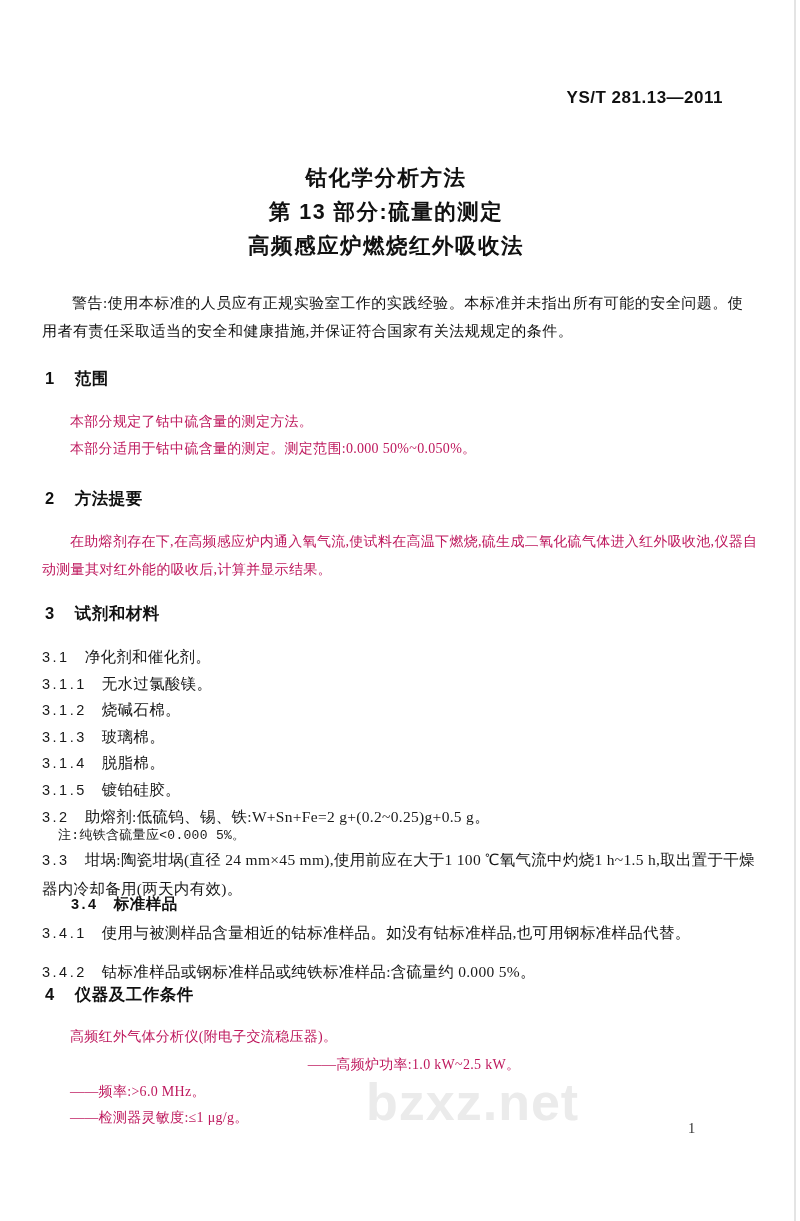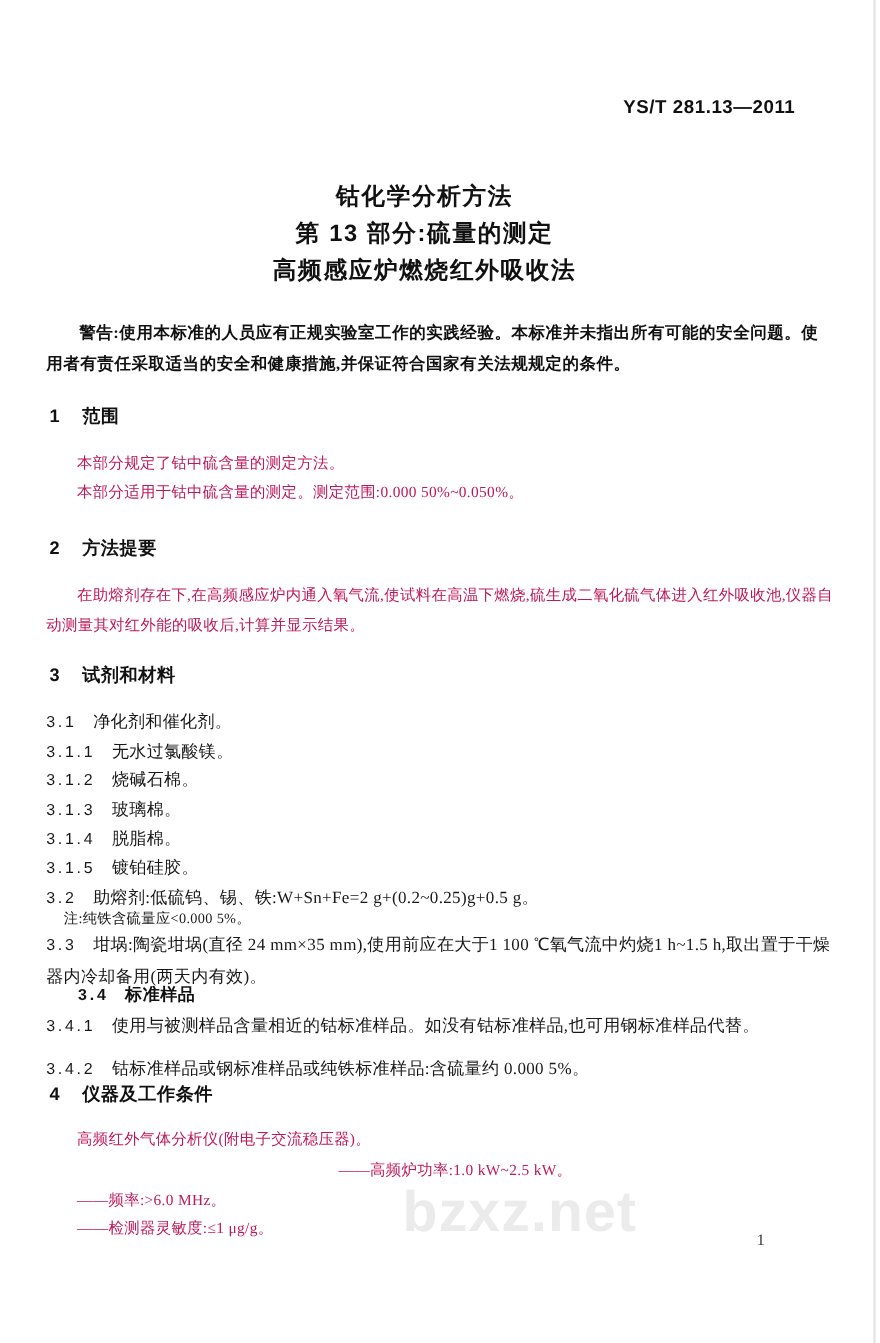--- a/index.html
+++ b/index.html
@@ -23,21 +23,21 @@
   .title-block{
     position:absolute;top:161px;left:0;width:772px;
     text-align:center;
     font-family:"Liberation Sans", sans-serif;
     font-weight:bold;font-size:21.5px;line-height:34px;
     letter-spacing:1.5px;color:#111;
   }
 
   .warning{
     position:absolute;top:290px;left:42px;right:42px;
-    font-weight:bold;font-size:15px;line-height:27.5px;
+    font-weight:normal;font-size:15px;line-height:27.5px;
     text-indent:2em;letter-spacing:0.5px;color:#111;
   }
 
   .sec-heading{
     position:absolute;left:45px;
     font-family:"Liberation Sans", sans-serif;
     font-weight:bold;font-size:16.5px;color:#111;letter-spacing:0.5px;
   }
   .sec-heading .sec-num{display:inline-block;margin-right:20px;}
 
@@ -45,21 +45,21 @@
     position:absolute;left:42px;right:42px;
     font-size:14px;line-height:27.5px;letter-spacing:0.3px;color:#be185d;
   }
   .indent{text-indent:2em;}
 
   .clause-list{position:absolute;left:42px;right:40px;font-size:15.5px;color:#181818;letter-spacing:0.3px;}
   .clause-row{line-height:25.6px;}
   .cnum{display:inline-block;letter-spacing:2.5px;margin-right:15px;font-family:"Liberation Sans", sans-serif;font-size:14.5px;}
   .note-line{
     position:absolute;left:58px;right:40px;
-    font-size:13px;letter-spacing:0.3px;color:#181818;
+    font-size:13px;letter-spacing:0.3px;color:#181818;font-family:Liberation Mono, monospace;
   }
   .hang-para{
     position:absolute;left:42px;right:38px;
     font-size:15.5px;line-height:27.5px;letter-spacing:0.3px;color:#181818;
   }
   .subhead{
     position:absolute;left:42px;
     font-family:"Liberation Sans", sans-serif;
     font-weight:bold;font-size:15.5px;color:#111;letter-spacing:0.5px;
   }
@@ -121,21 +121,21 @@
       <div class="clause-row"><span class="cnum">3.1.2</span><span>烧碱石棉。</span></div>
       <div class="clause-row"><span class="cnum">3.1.3</span><span>玻璃棉。</span></div>
       <div class="clause-row"><span class="cnum">3.1.4</span><span>脱脂棉。</span></div>
       <div class="clause-row"><span class="cnum">3.1.5</span><span>镀铂硅胶。</span></div>
       <div class="clause-row"><span class="cnum">3.2</span><span>助熔剂:低硫钨、锡、铁:W+Sn+Fe=2 g+(0.2~0.25)g+0.5 g。</span></div>
     </div>
 
     <div class="note-line" style="top:826px;">注:纯铁含硫量应&lt;0.000 5%。</div>
 
     <div class="hang-para" style="top:846px;">
-      <span class="cnum">3.3</span><span>坩埚:陶瓷坩埚(直径 24 mm×35 mm),使用前应在大于1 100 ℃氧气流中灼烧1 h~1.5 h,取出置于干燥器内冷却备用(两天内有效)。</span>
+      <span class="cnum">3.3</span><span>坩埚:陶瓷坩埚(直径 24 mm×45 mm),使用前应在大于1 100 ℃氧气流中灼烧1 h~1.5 h,取出置于干燥器内冷却备用(两天内有效)。</span>
     </div>
 
     <div class="subhead" style="top:894px;">
       <span class="cnum">3.4</span><span>标准样品</span>
     </div>
 
     <div class="hang-para" style="top:919px;">
       <span class="cnum">3.4.1</span><span>使用与被测样品含量相近的钴标准样品。如没有钴标准样品,也可用钢标准样品代替。</span>
     </div>
     <div class="hang-para" style="top:946px;margin-top:12px;">

